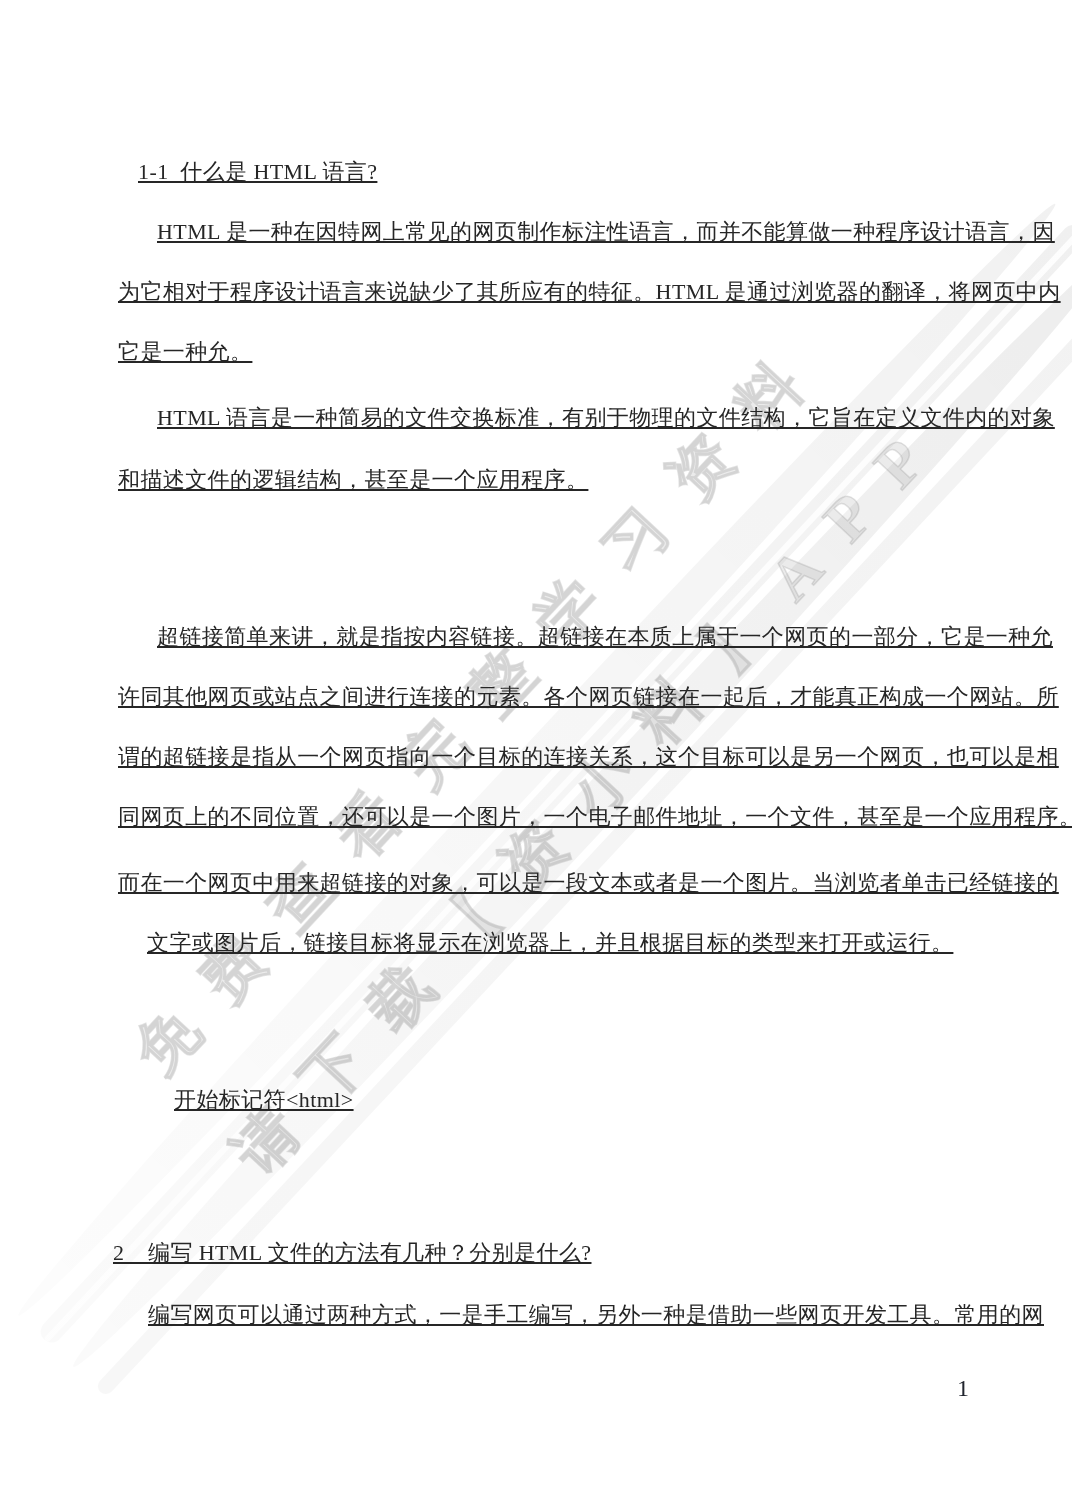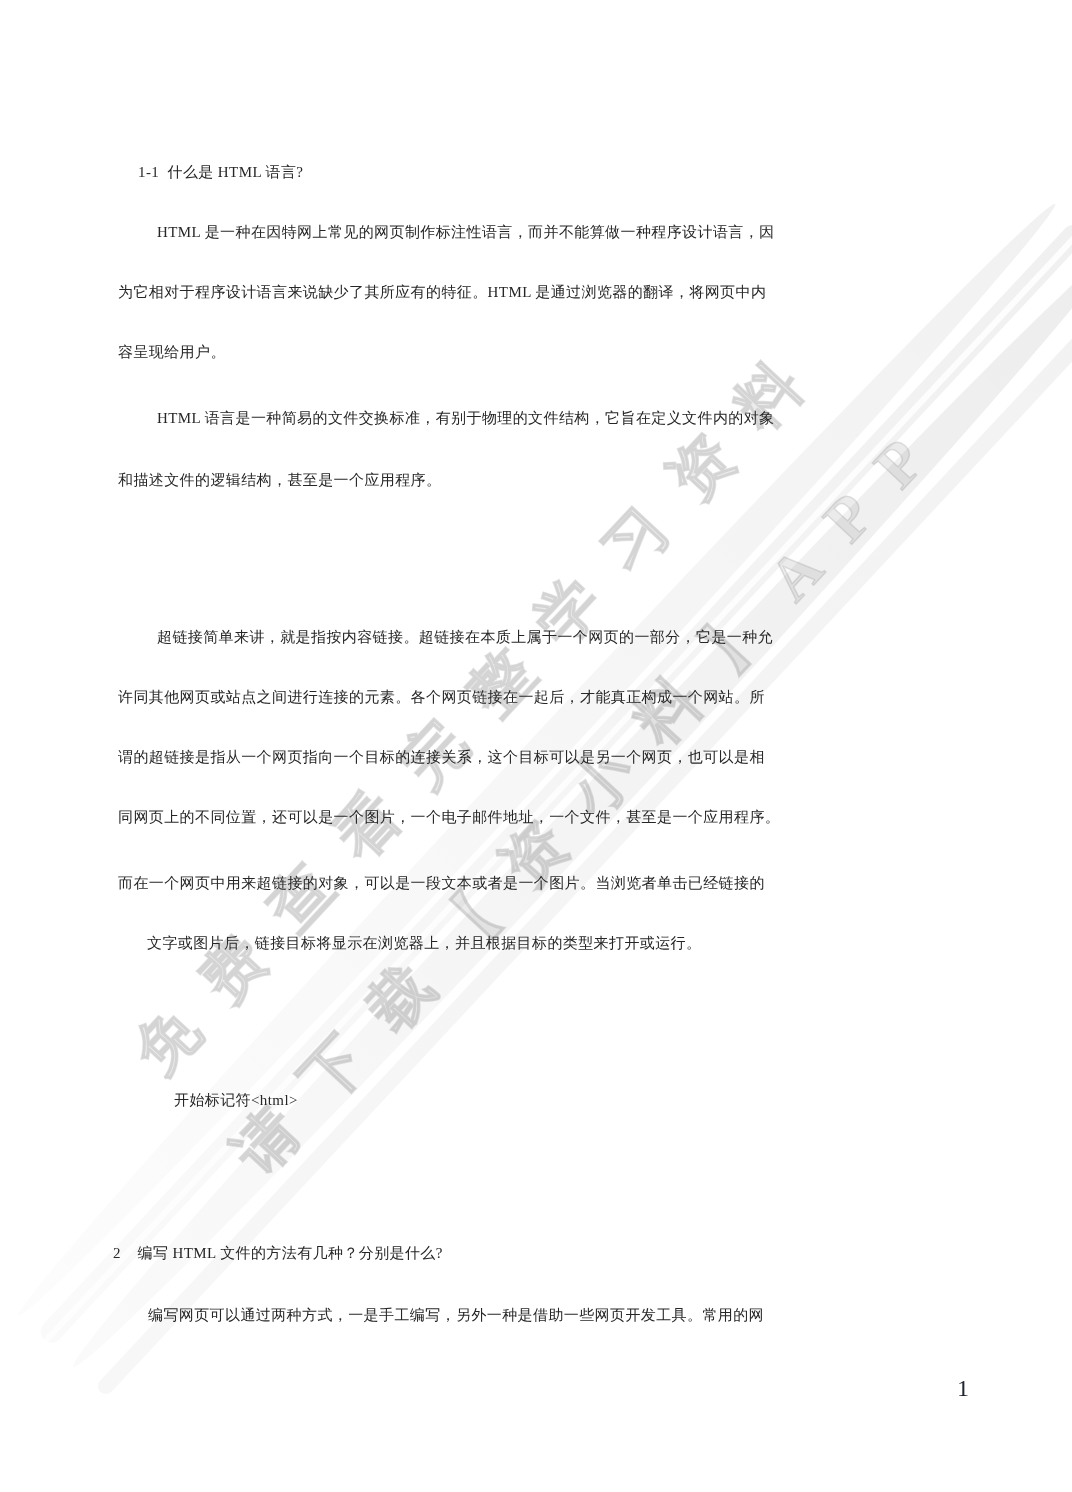--- a/index.html
+++ b/index.html
@@ -7,25 +7,26 @@
     position:relative;
     width:1072px;height:1492px;
     background:#ffffff;
     overflow:hidden;
     font-family:"Liberation Serif","DejaVu Serif",serif;
     color:#262626;
   }
   
   .line{
     position:absolute;
-    font-size:15px;
+    font-size:22px;
     line-height:30px;
     white-space:pre;
     z-index:2;
     letter-spacing:0.4px;
+    text-decoration:underline;
   }
   .pagenum{
     position:absolute;
     font-size:24px;
     z-index:2;
     color:#21252e;
   }
   
   .wm{
     position:absolute;
@@ -73,21 +74,21 @@
     <div class="streak s4"></div>
     <div class="streak s5"></div>
   </div>
 
   <div class="wm" style="left:115px;top:1035px;">免费查看完整学习资料</div>
   <div class="wm" style="left:215px;top:1135px;">请下载【资小料】APP</div>
 
   <div class="line" style="top:157px;left:138px;">1-1  什么是 HTML 语言?</div>
   <div class="line" style="top:217px;left:157px;">HTML 是一种在因特网上常见的网页制作标注性语言，而并不能算做一种程序设计语言，因</div>
   <div class="line" style="top:277px;left:118px;">为它相对于程序设计语言来说缺少了其所应有的特征。HTML 是通过浏览器的翻译，将网页中内</div>
-  <div class="line" style="top:337px;left:118px;">容呈现给用户。</div>
+  <div class="line" style="top:337px;left:118px;">它是一种允。</div>
   <div class="line" style="top:403px;left:157px;">HTML 语言是一种简易的文件交换标准，有别于物理的文件结构，它旨在定义文件内的对象</div>
   <div class="line" style="top:465px;left:118px;">和描述文件的逻辑结构，甚至是一个应用程序。</div>
   <div class="line" style="top:622px;left:157px;">超链接简单来讲，就是指按内容链接。超链接在本质上属于一个网页的一部分，它是一种允</div>
   <div class="line" style="top:682px;left:118px;">许同其他网页或站点之间进行连接的元素。各个网页链接在一起后，才能真正构成一个网站。所</div>
   <div class="line" style="top:742px;left:118px;">谓的超链接是指从一个网页指向一个目标的连接关系，这个目标可以是另一个网页，也可以是相</div>
   <div class="line" style="top:802px;left:118px;">同网页上的不同位置，还可以是一个图片，一个电子邮件地址，一个文件，甚至是一个应用程序。</div>
   <div class="line" style="top:868px;left:118px;">而在一个网页中用来超链接的对象，可以是一段文本或者是一个图片。当浏览者单击已经链接的</div>
   <div class="line" style="top:928px;left:118px;margin-left:29px;">文字或图片后，链接目标将显示在浏览器上，并且根据目标的类型来打开或运行。</div>
   <div class="line" style="top:1085px;left:174px;">开始标记符&lt;html&gt;</div>
   <div class="line" style="top:1238px;left:113px;">2    编写 HTML 文件的方法有几种？分别是什么?</div>

